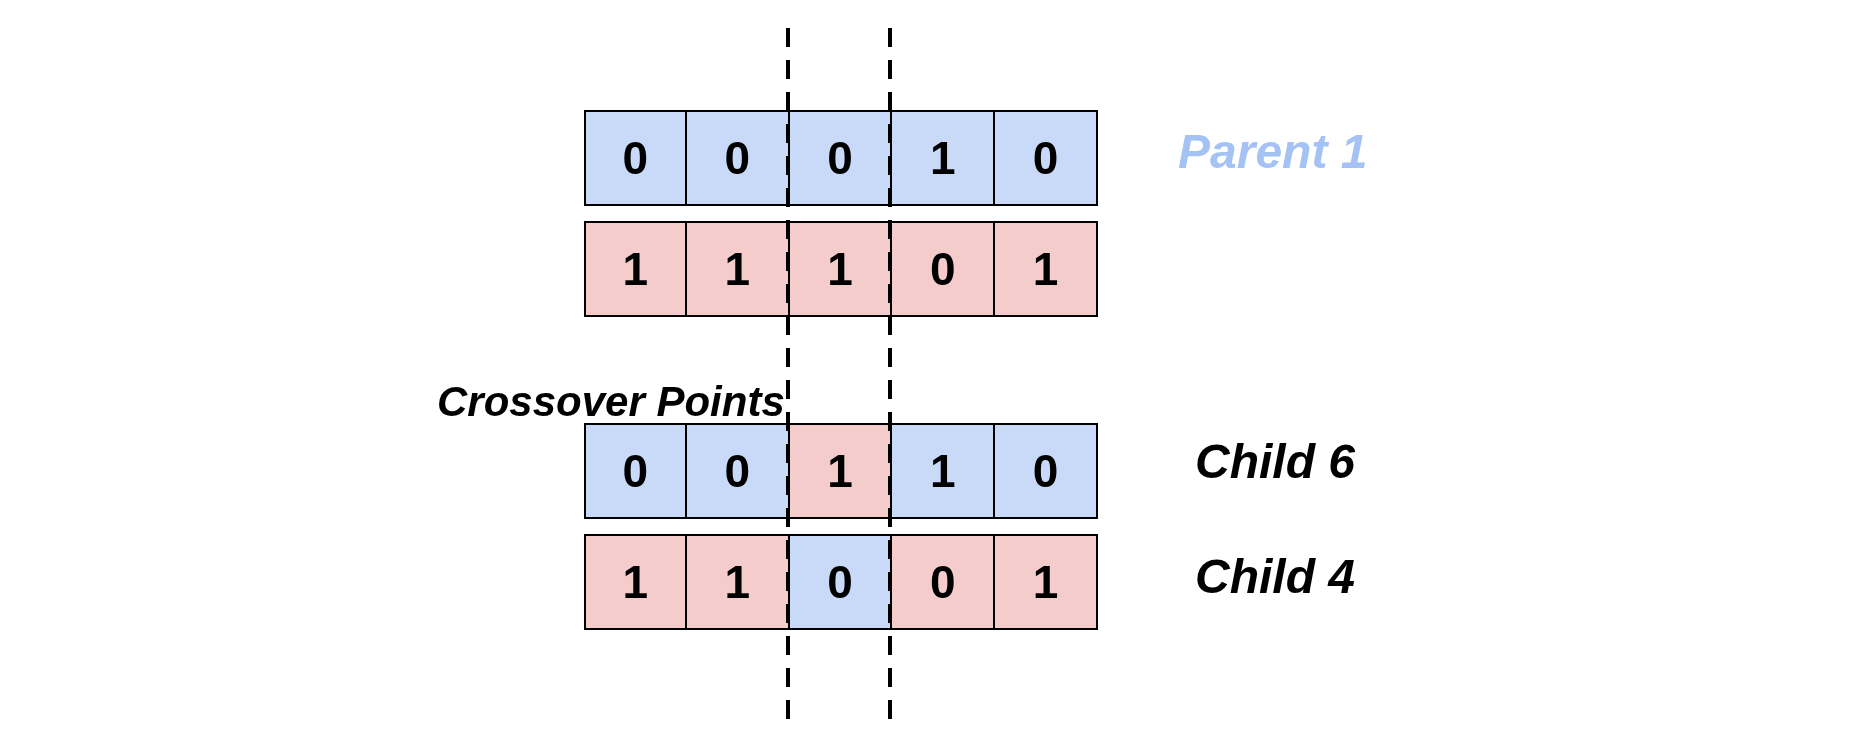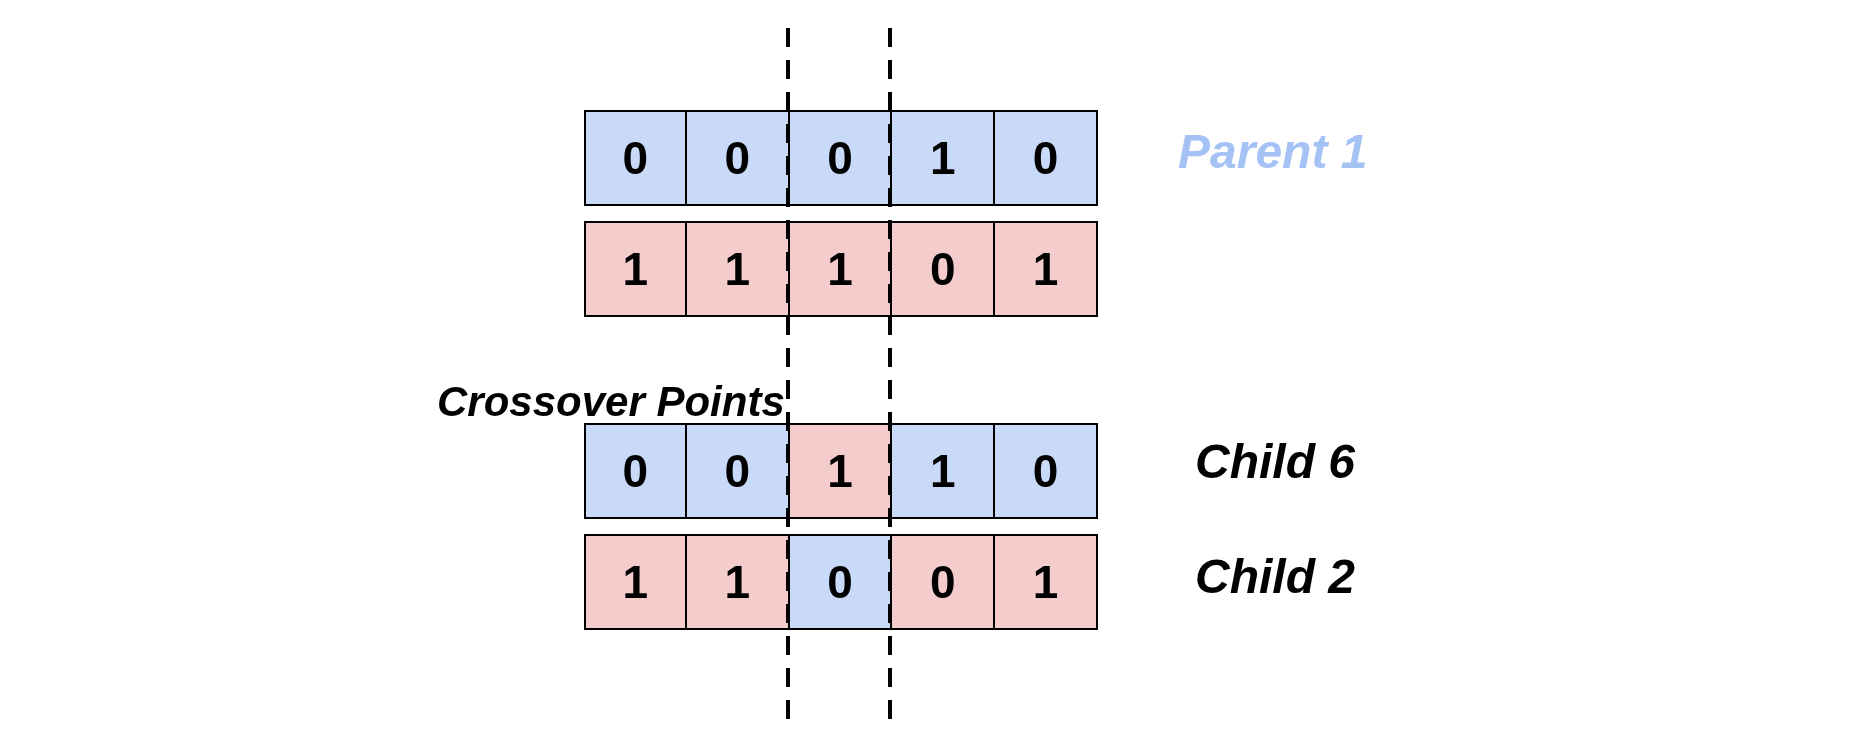--- a/index.html
+++ b/index.html
@@ -120,17 +120,17 @@
   <div class="strip" id="strip-child2">
       <div class="cell" style="background: rgb(244, 204, 204);">1</div>
       <div class="cell" style="background: rgb(244, 204, 204);">1</div>
       <div class="cell" style="background: rgb(201, 218, 248);">0</div>
       <div class="cell" style="background: rgb(244, 204, 204);">0</div>
       <div class="cell" style="background: rgb(244, 204, 204);">1</div>
     </div>
 
   <div class="side-label" id="label-parent1" style="color: rgb(164, 194, 244);">Parent 1</div>
   <div class="side-label" id="label-child1" style="color: rgb(0, 0, 0);">Child 6</div>
-  <div class="side-label" id="label-child2" style="color: rgb(0, 0, 0);">Child 2</div>
+  <div class="side-label" id="label-child2" style="color: rgb(0, 0, 0);">Child 4</div>
 
   <div class="crossover-label">Crossover Points</div>
 
 </div>
 
 </body></html>

